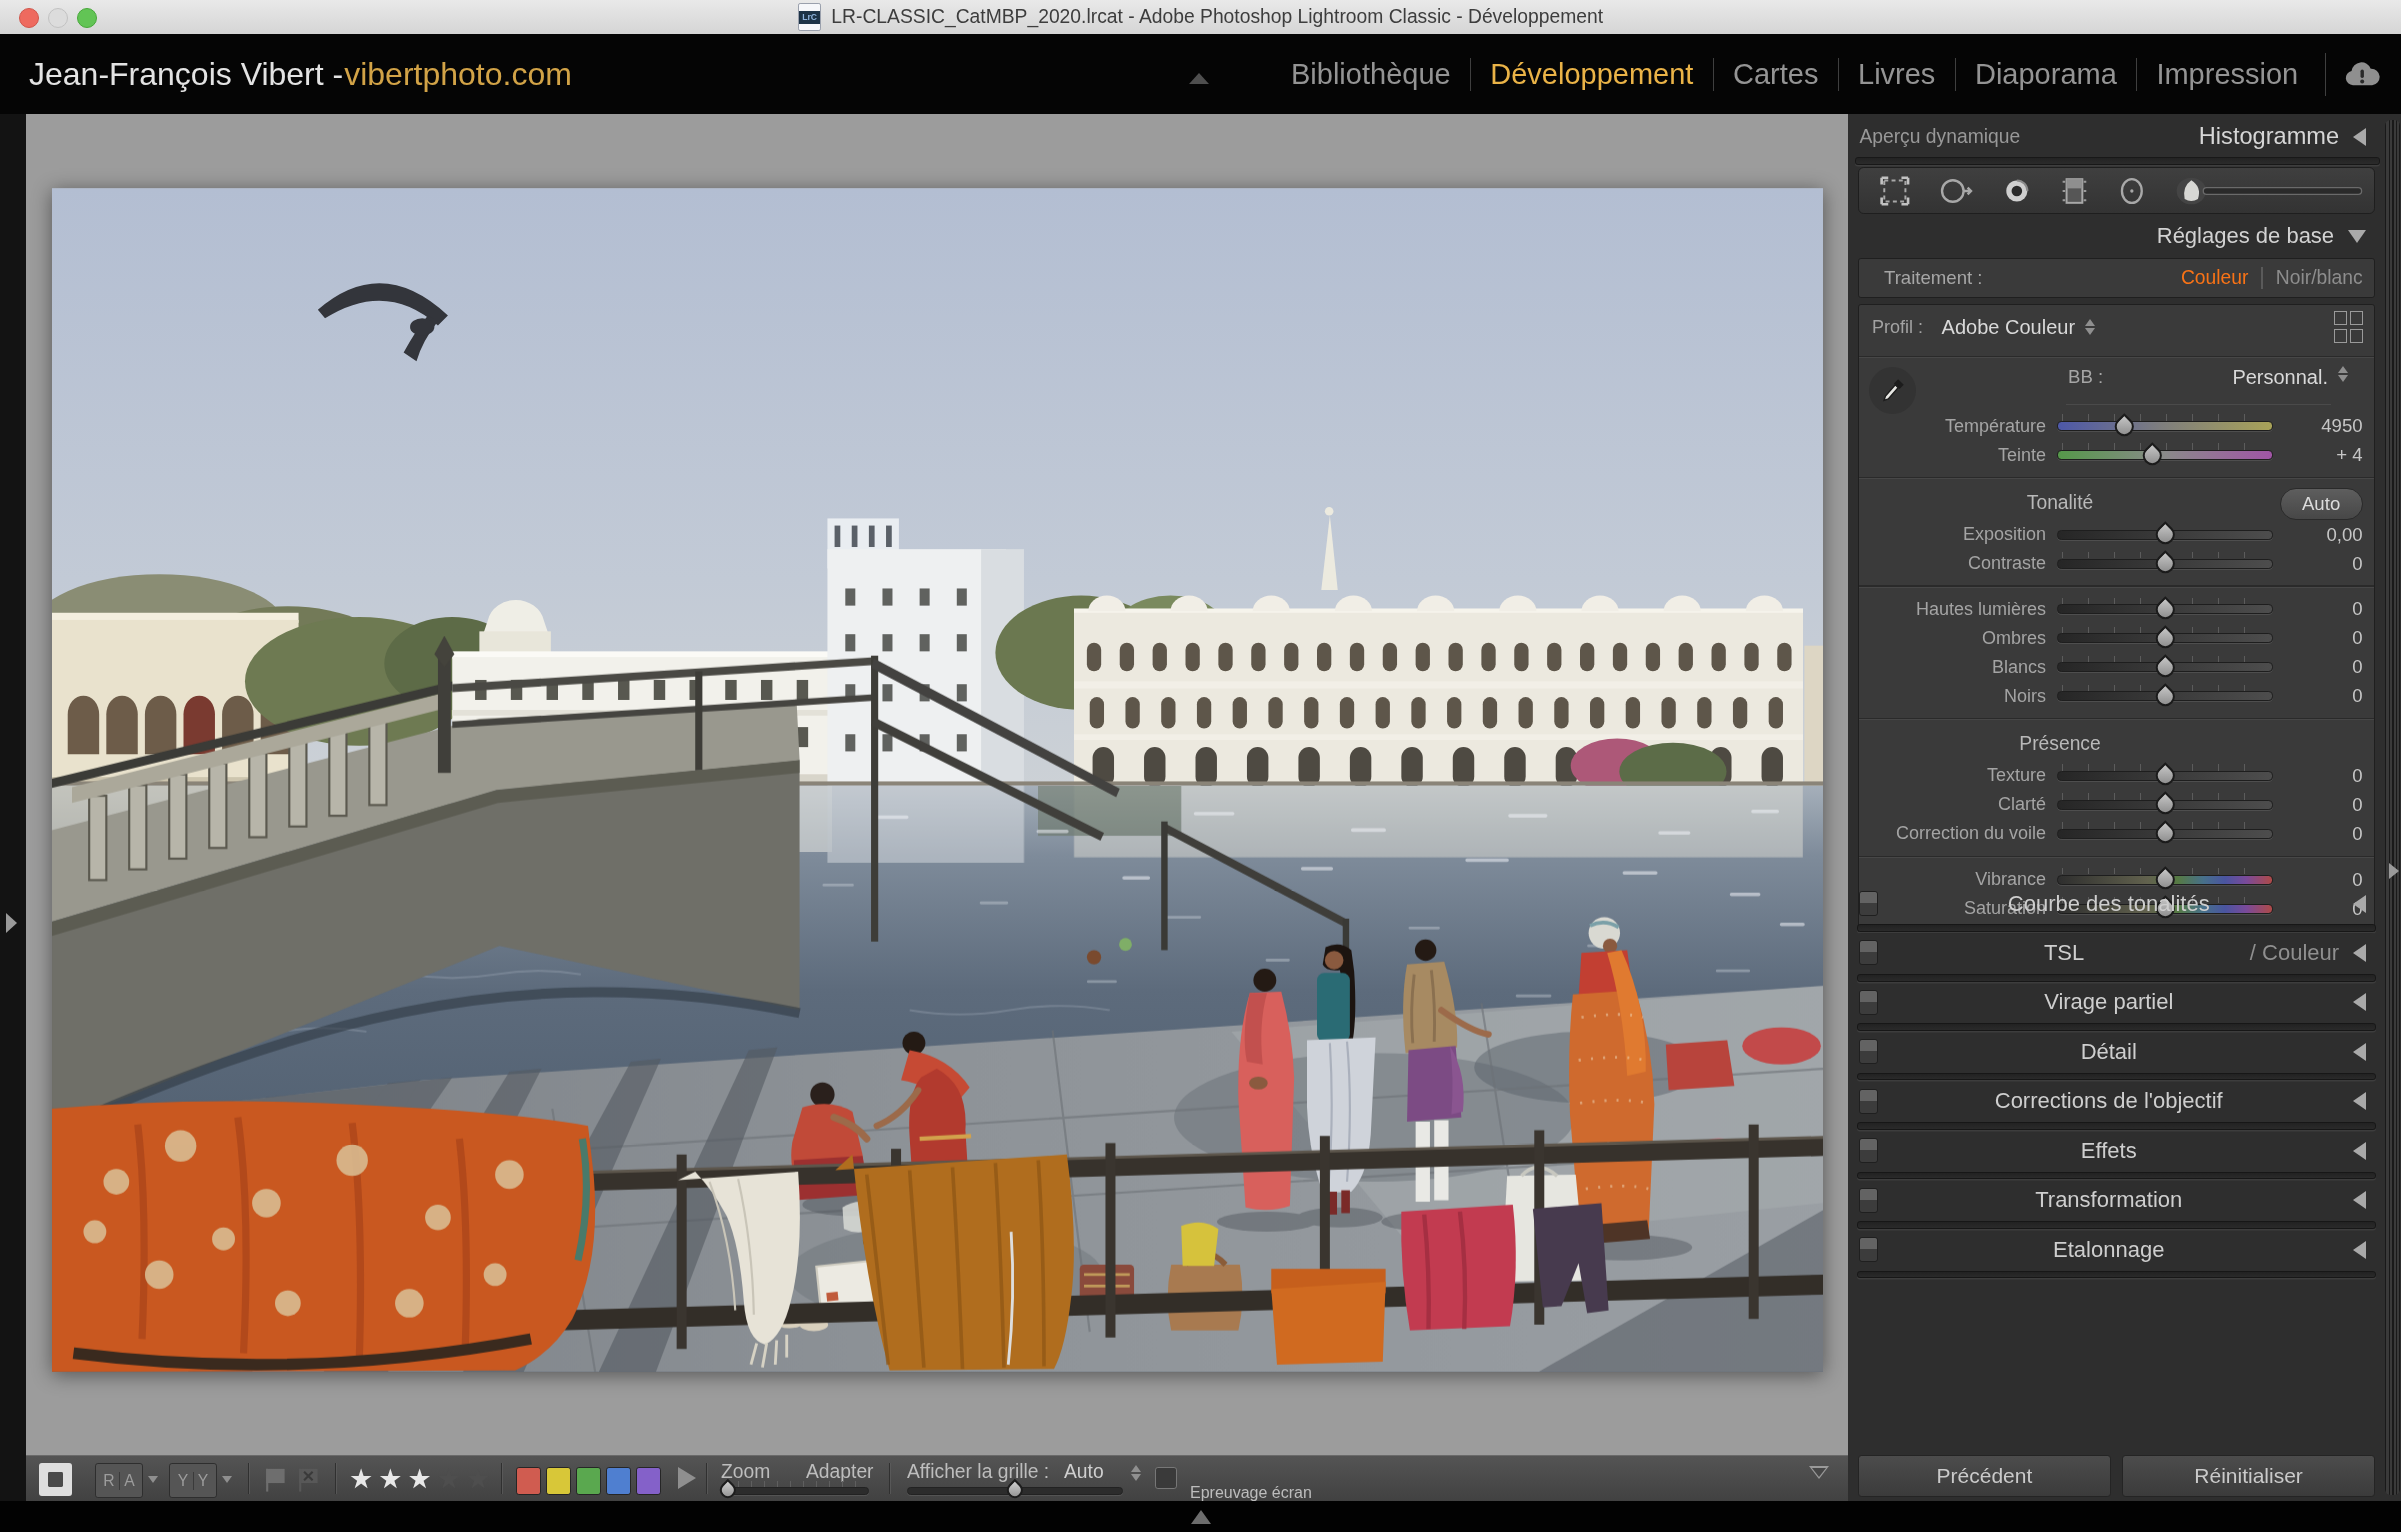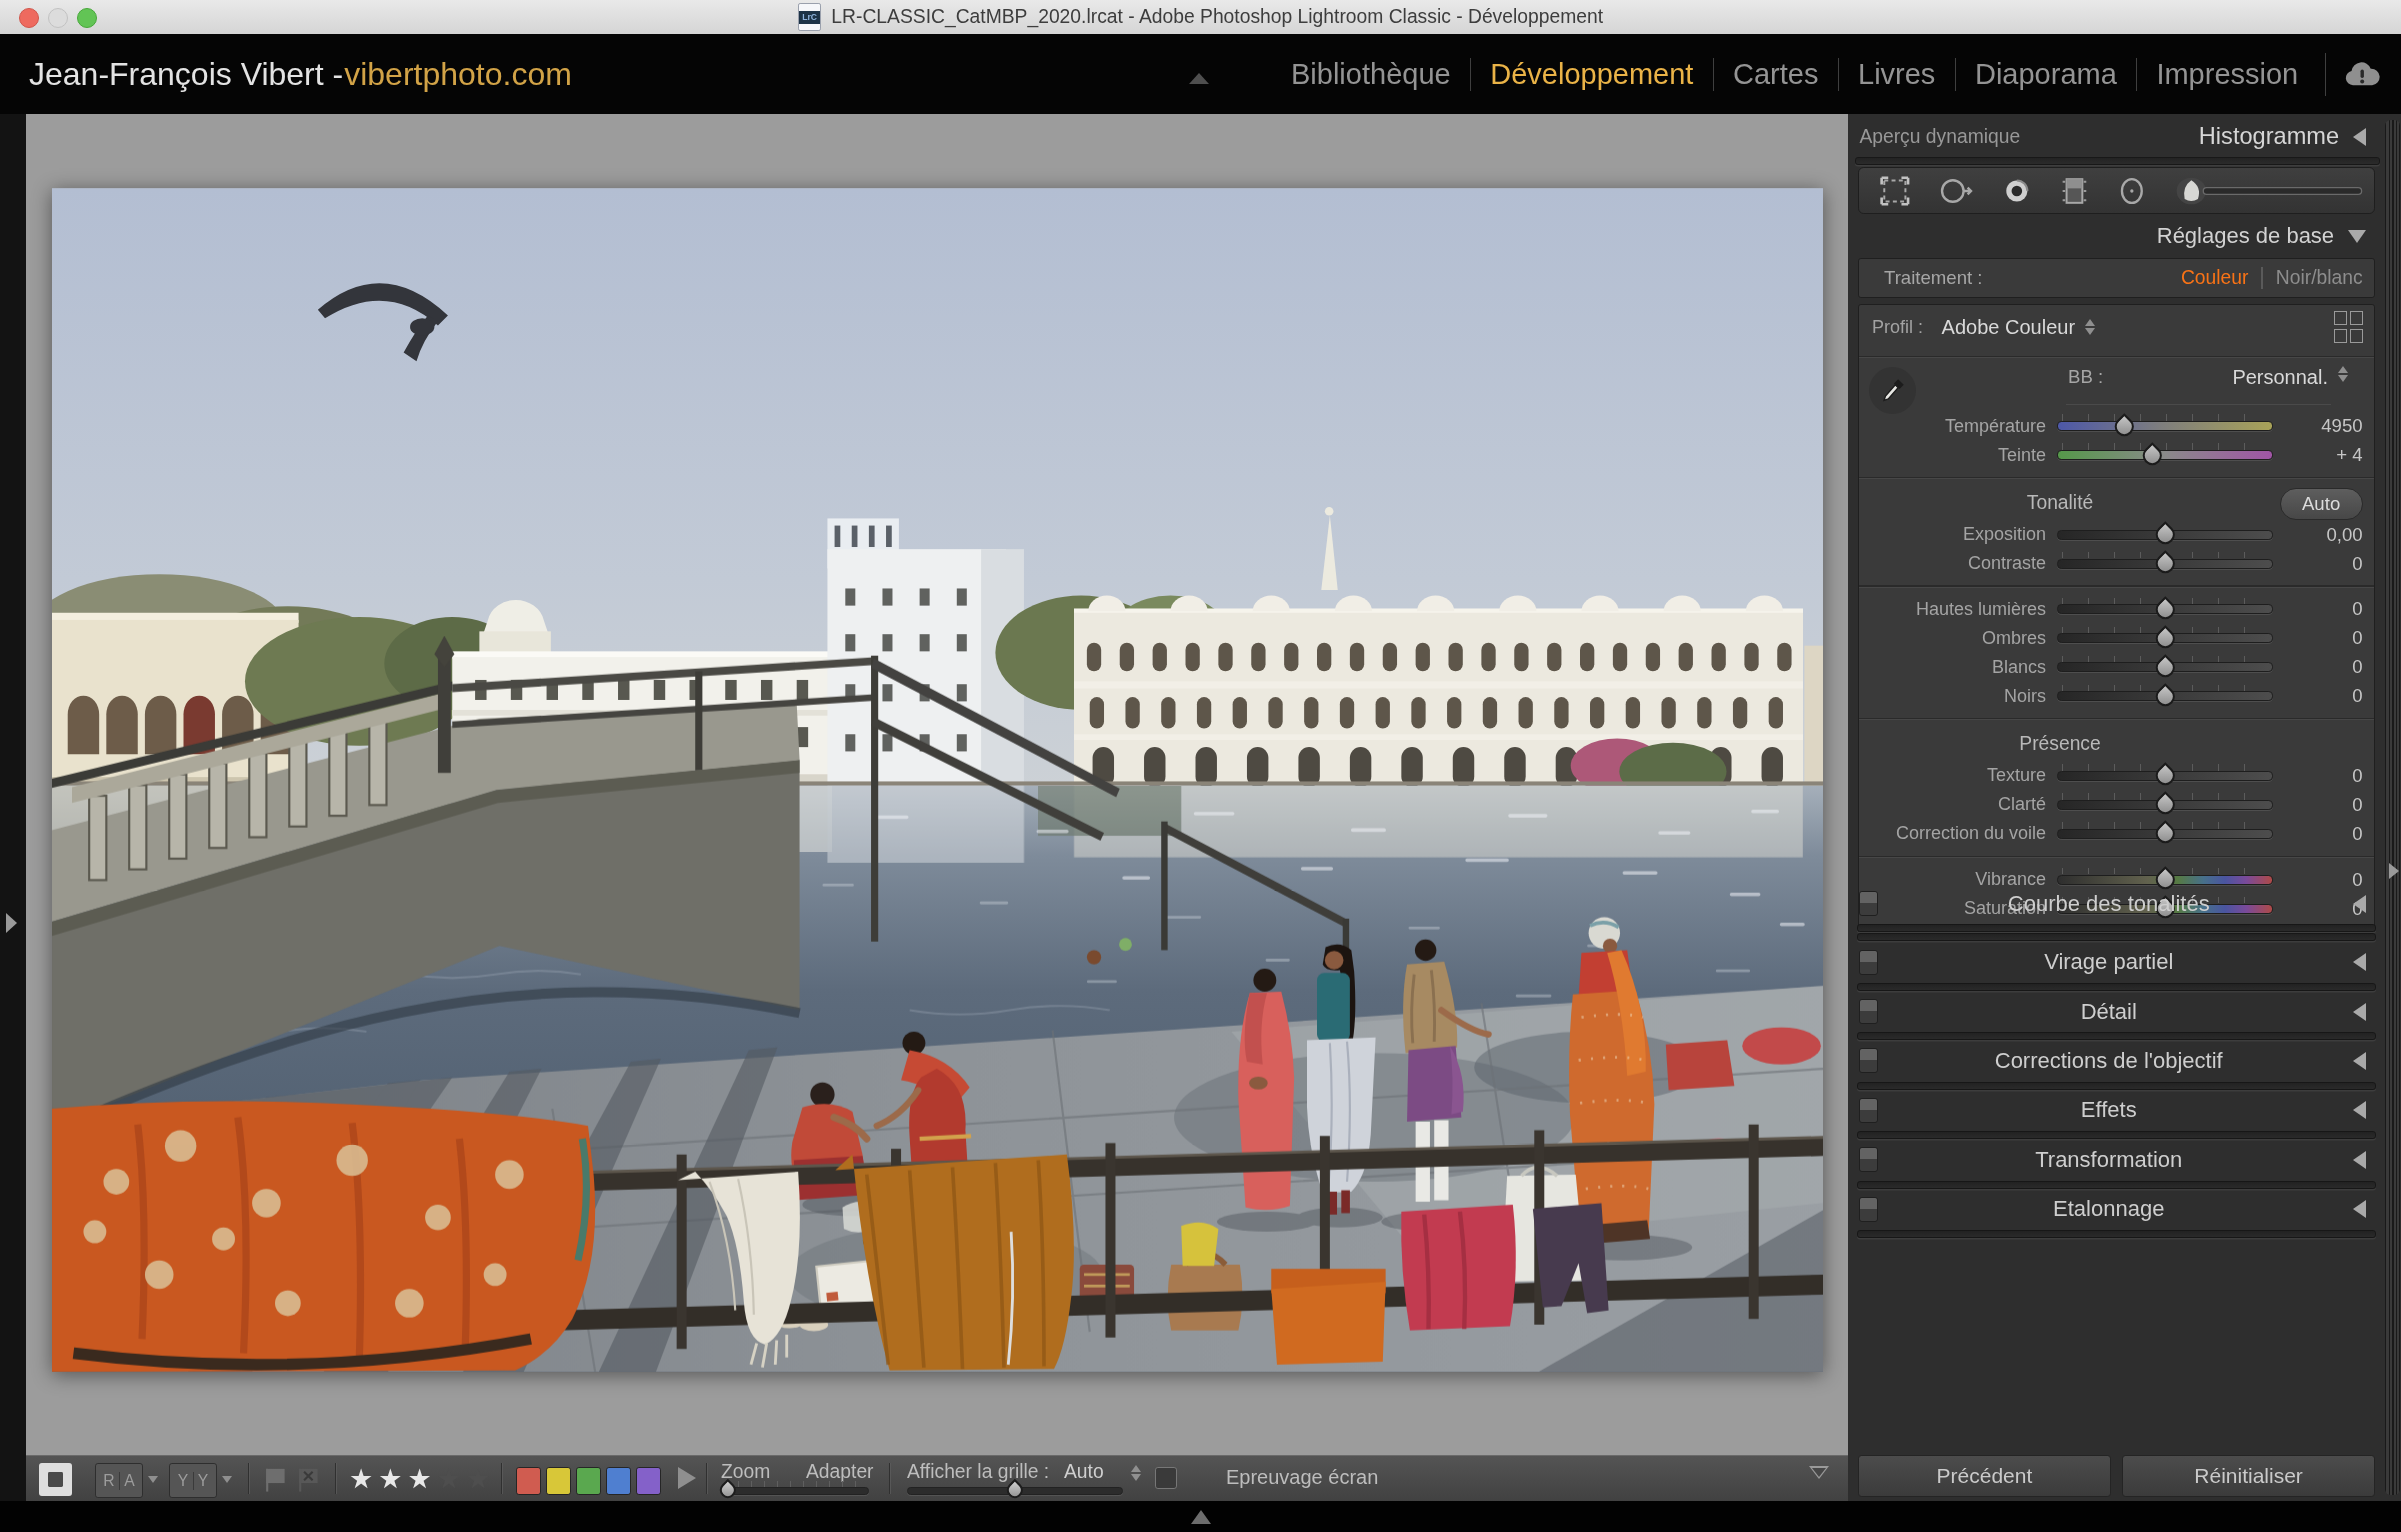--- a/index.html
+++ b/index.html
@@ -611,21 +611,21 @@
   <span class="abs tb-label" style="left:1038px;top:5px;color:#cfcfcf;">Auto</span>
   <span class="abs updown" style="left:1095px;top:8.6px;">
       <i class="u"></i>
       <i class="d"></i>
     </span>
   <span class="abs tb-track" style="left:881px;top:31px;width:214px;">
     <span class="tb-thumb" style="left:50%;"></span>
   </span>
 
   <span id="softproof-box" class="abs" style="left:1129px;"></span>
-  <span class="abs tb-label" style="left:1164px;top:10px;font-size:20px;margin-left:36px;">Epreuvage écran</span>
+  <span class="abs tb-label" style="left:1164px;top:28px;font-size:16px;">Epreuvage écran</span>
   <span id="tb-options"></span>
 </div>
 
 <div id="rpanel" class="abs">
   <div class="abs rp-row1">
     <span class="rp-preview">Aperçu dynamique</span>
     <span class="rp-histo">Histogramme</span>
     <span class="tri-left"></span>
   </div>
   <div id="rp-groove1" class="abs groove"></div>
@@ -828,20 +828,26 @@
   </div>
 
   <div id="sections" class="abs">
     <div class="sec-row">
       <span class="sw"></span>
       <span class="slabel">Courbe des tonalités</span>
         <span class="slabel dim"></span>
       <span class="tri-left"></span>
     </div>
     <div class="sec-groove"></div>
+    <div class="sec-row">
+      <span class="sw"></span>
+      <span class="slabel">TSL</span>
+        <span class="slabel dim"> / Couleur</span>
+      <span class="tri-left"></span>
+    </div>
     <div class="sec-groove"></div>
     <div class="sec-row">
       <span class="sw"></span>
       <span class="slabel">Virage partiel</span>
         <span class="slabel dim"></span>
       <span class="tri-left"></span>
     </div>
     <div class="sec-groove"></div>
     <div class="sec-row">
       <span class="sw"></span>

